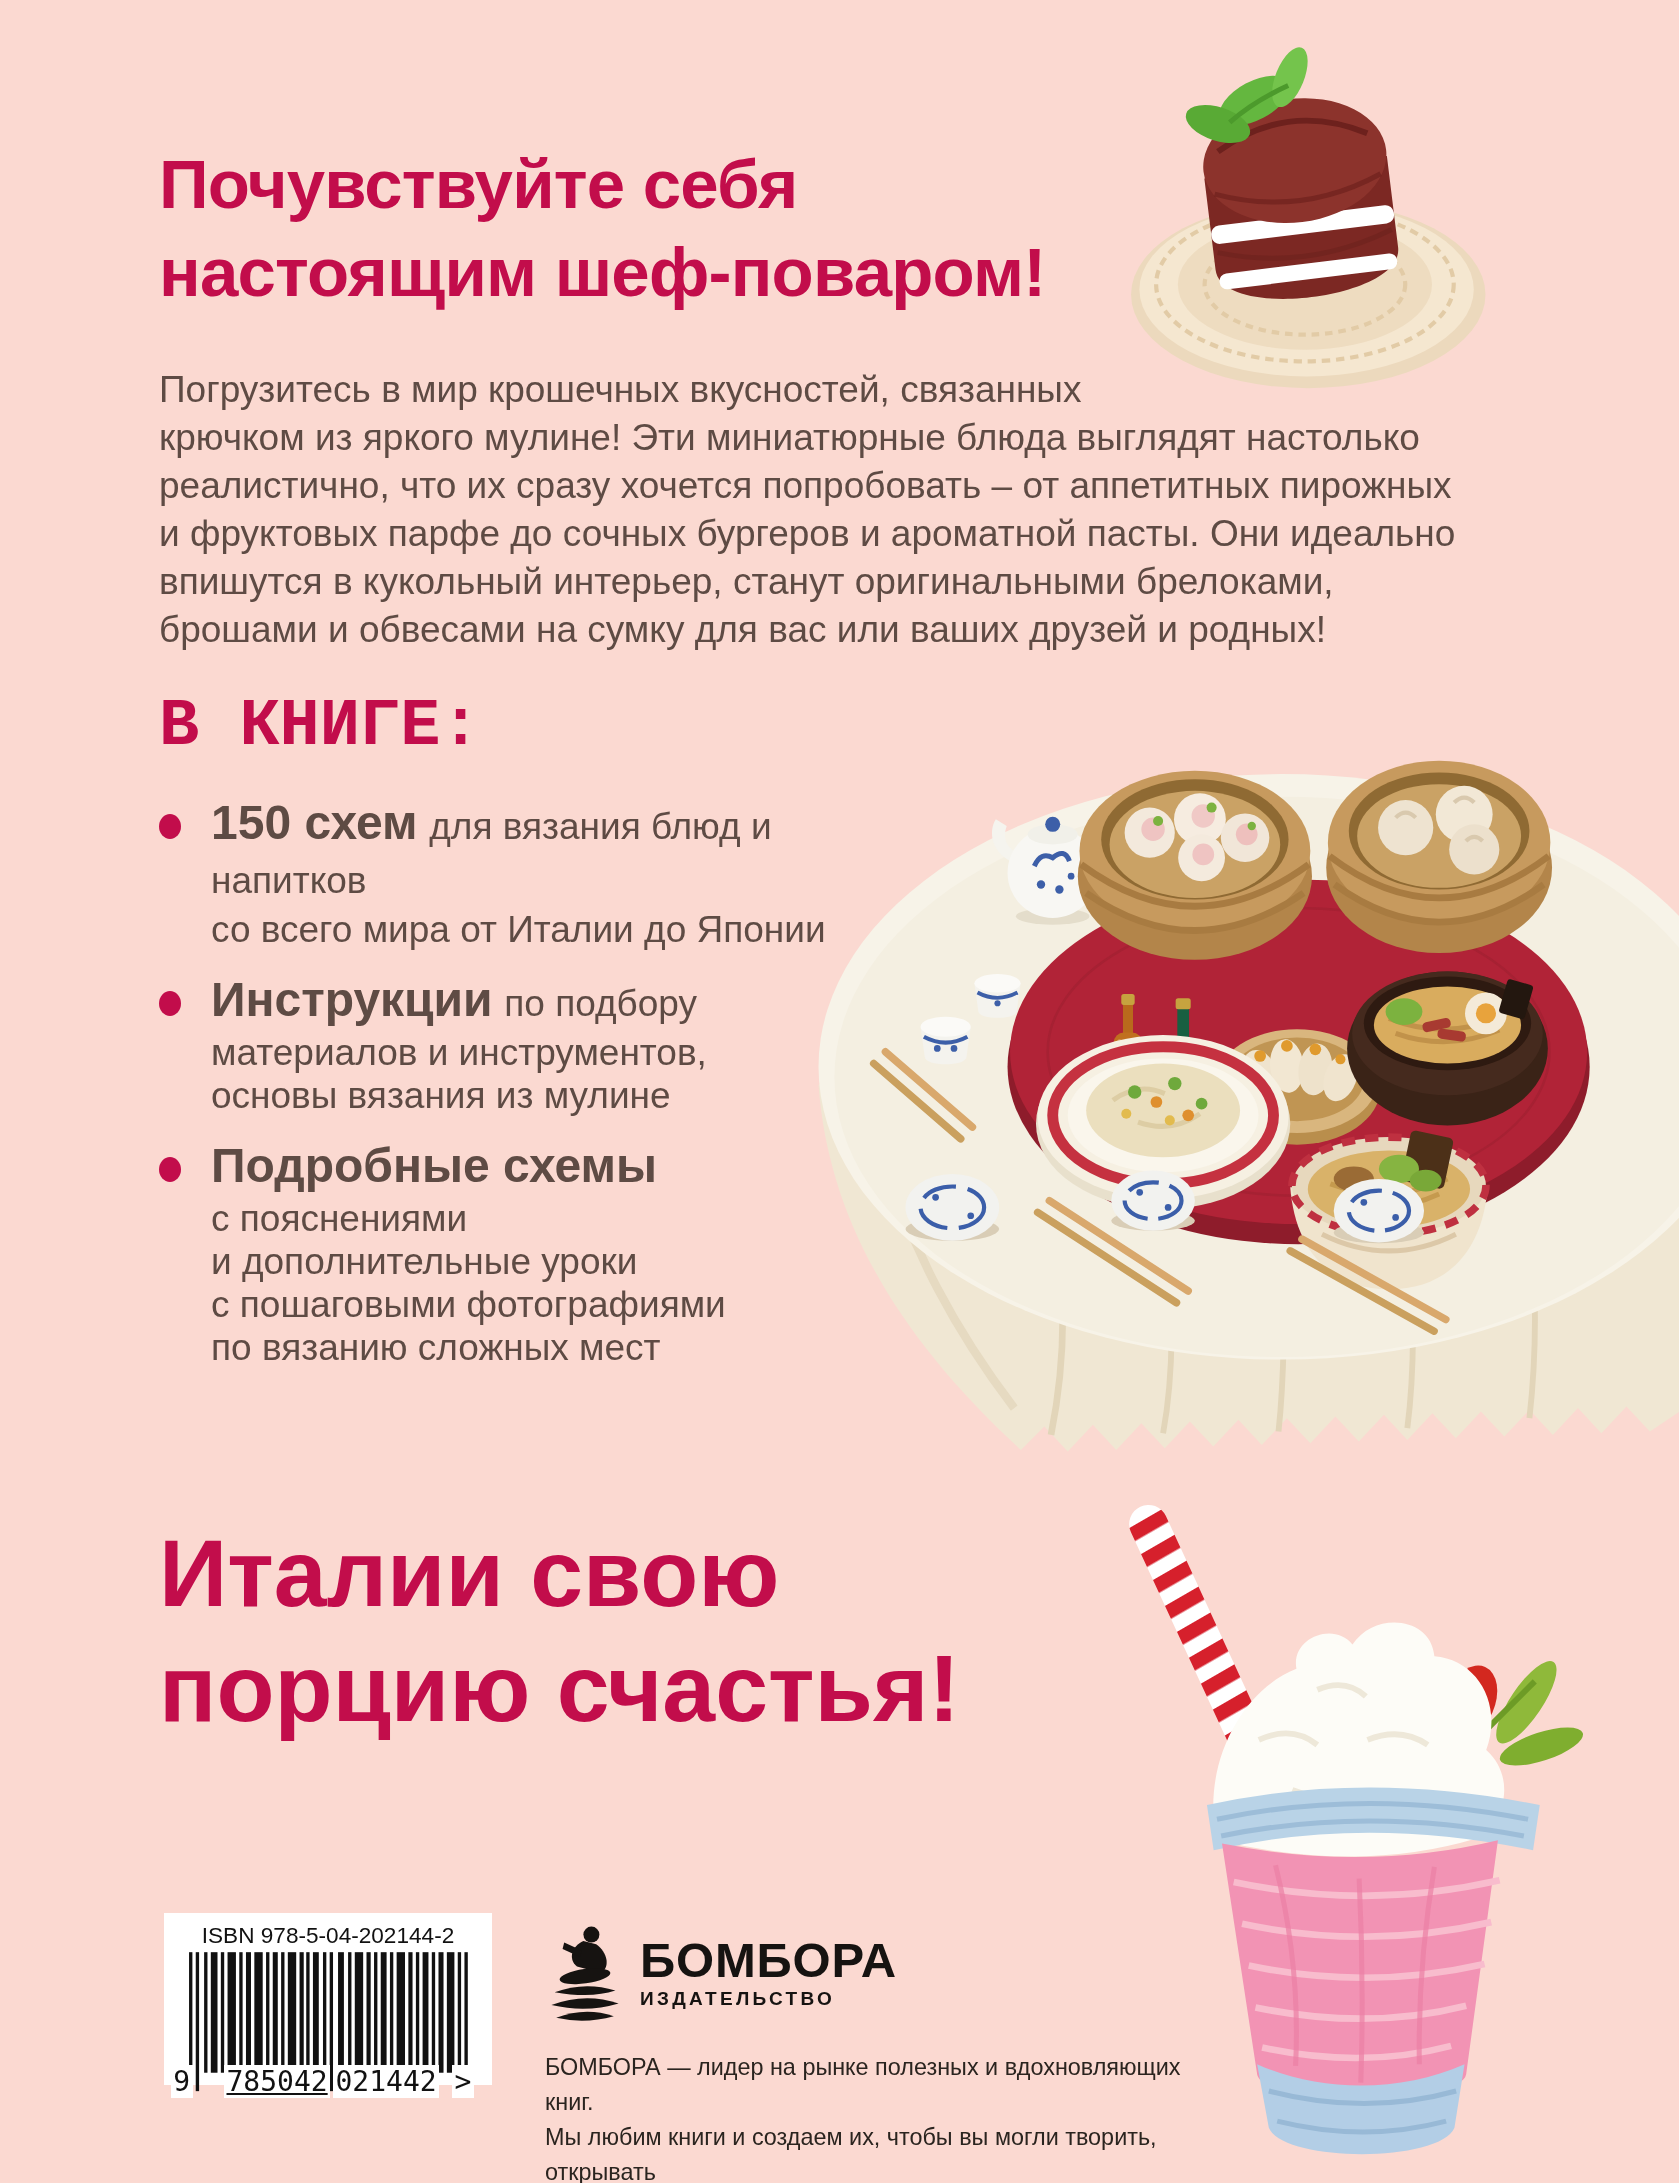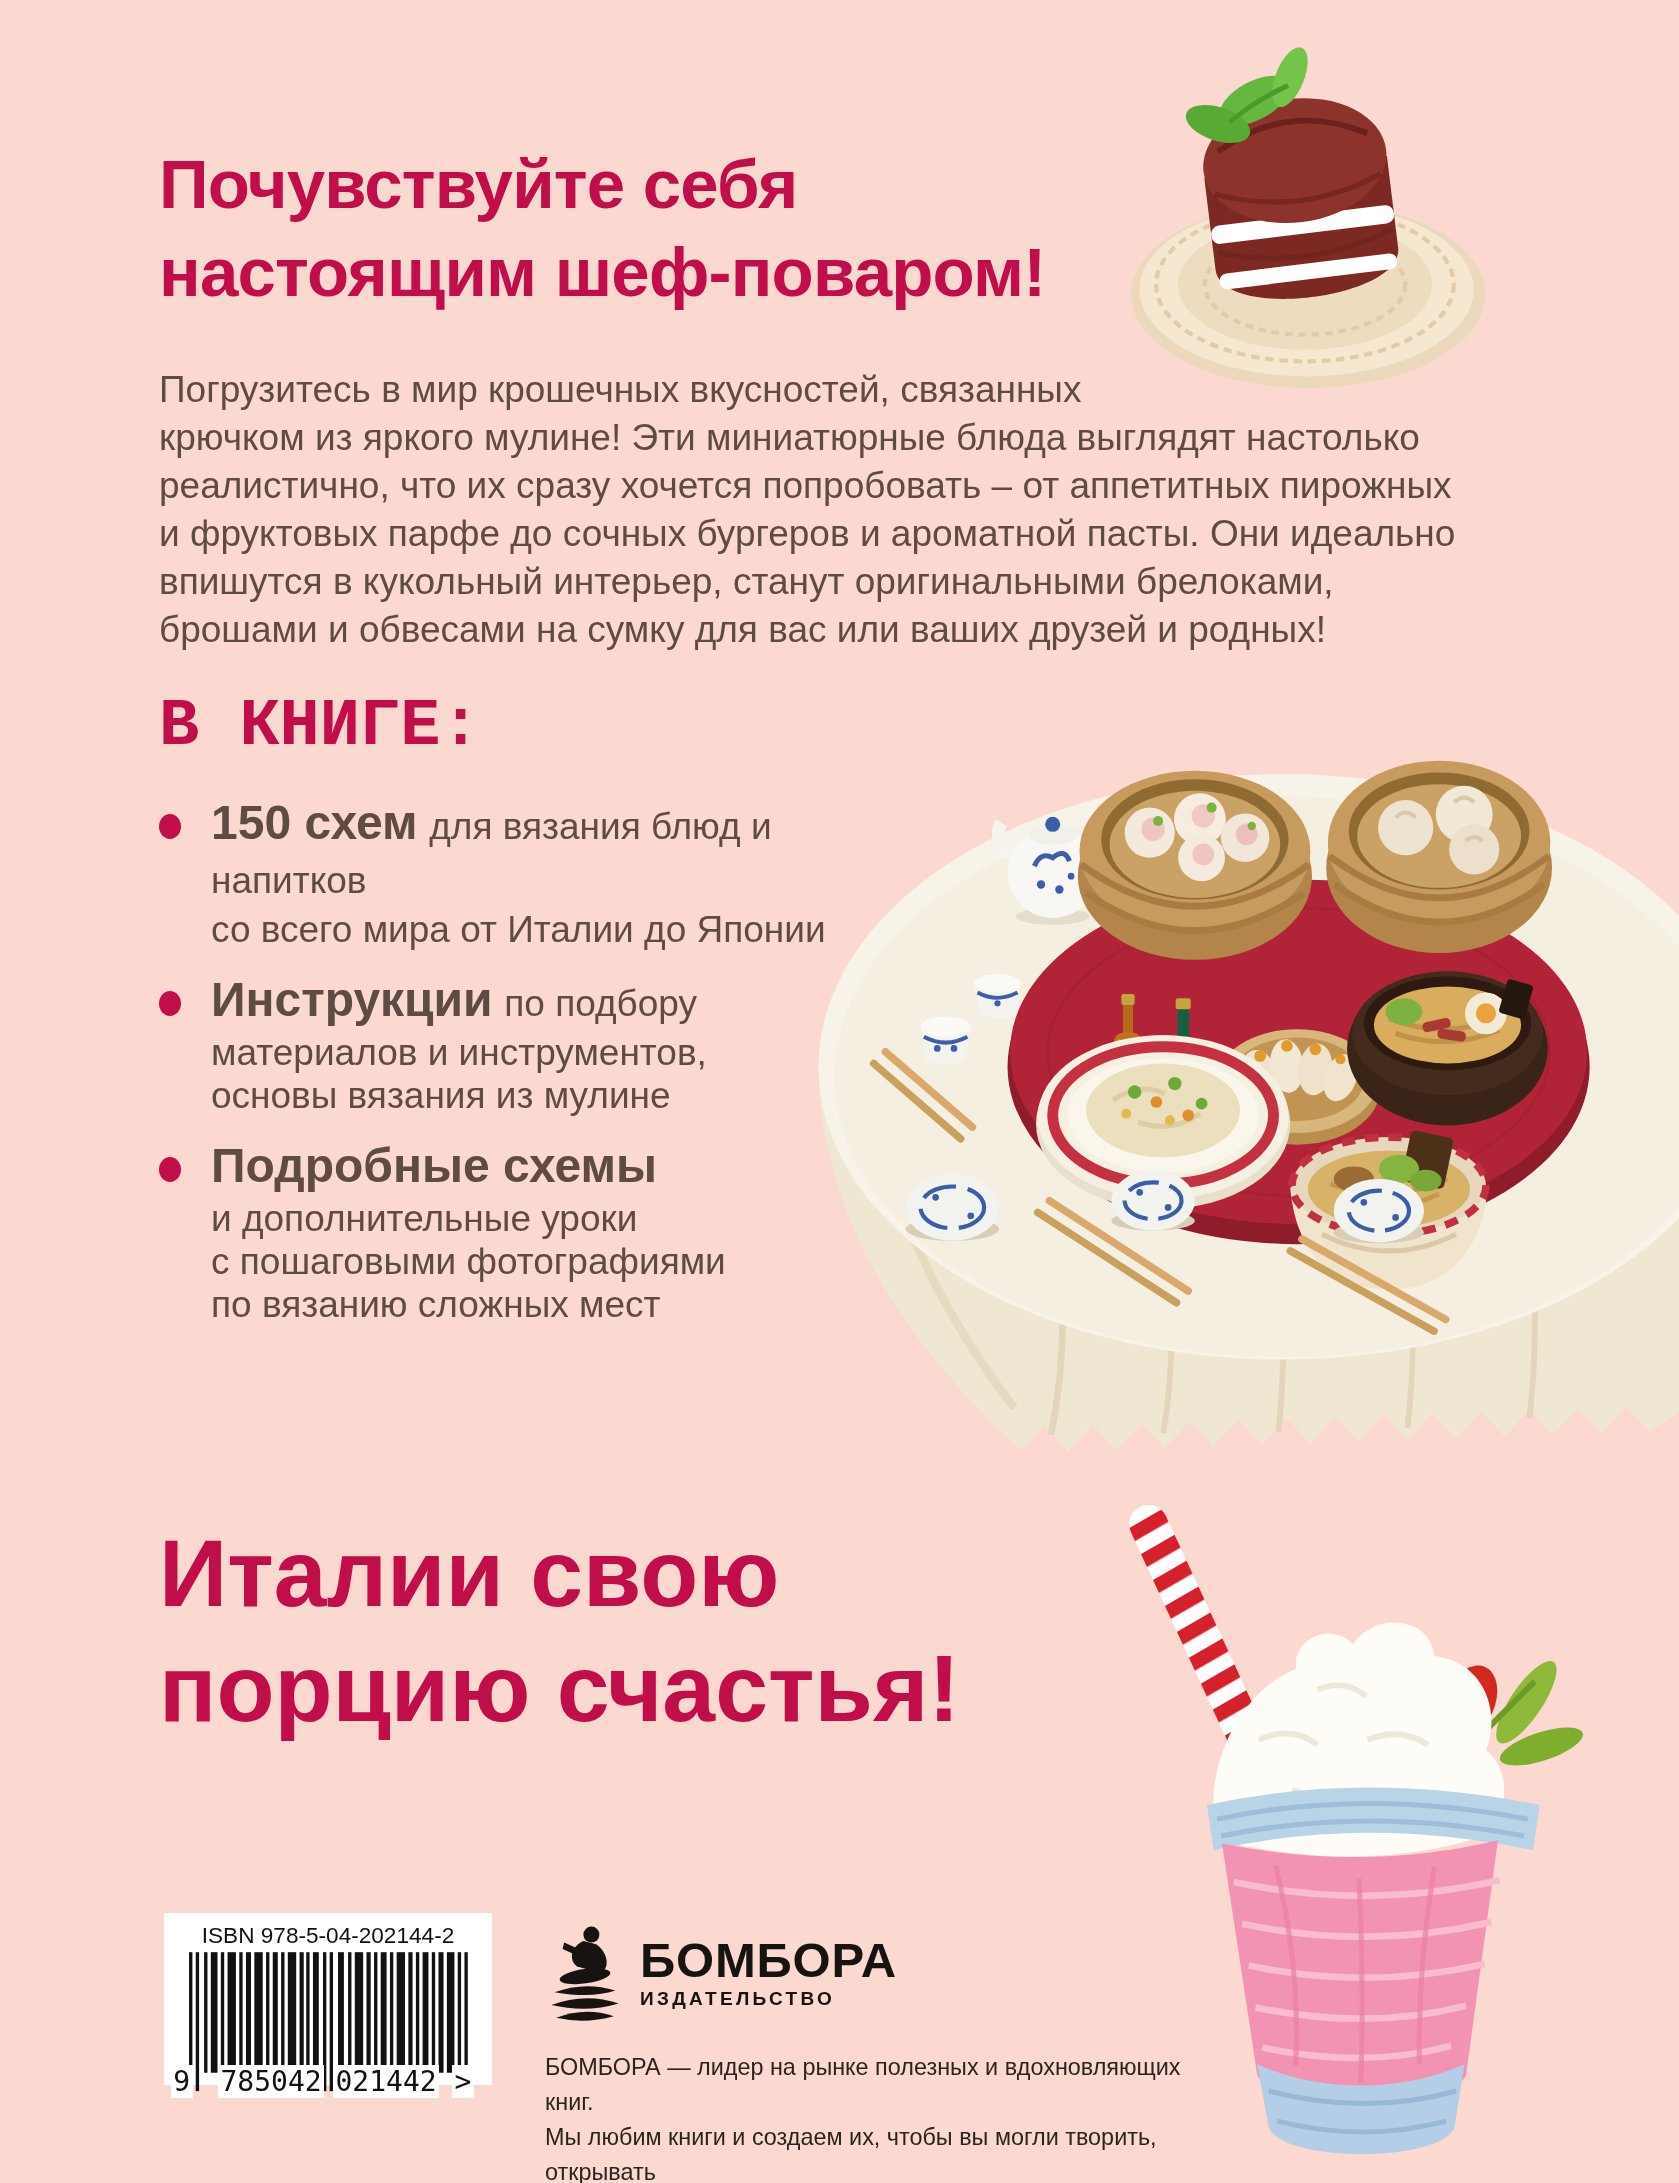--- a/index.html
+++ b/index.html
@@ -29,21 +29,21 @@
     font-size:95px; line-height:115px; z-index:2;}
   
   .isbn-box{left:164px; top:1913px; width:328px; height:172px;
     background:#ffffff; z-index:2; text-align:center;}
   .isbn-label{margin-top:10px; font-size:22.6px; color:#111; letter-spacing:0px;}
   .barcode{display:block; margin:3.3px auto 0 auto;}
   .isbn-digits{position:relative; margin-top:-28.4px; height:33px;
     font-family:"DejaVu Sans Mono", monospace; font-size:28px; color:#111;}
   .isbn-digits span{position:absolute; background:#fff; padding:0 2.5px;}
   .d-first{left:6.7px; top:0;}
-  .d-mid1{left:54px; top:0;}
+  .d-mid1{left:60px; top:0;text-decoration:underline;}
   .d-mid2{left:169px; top:0;}
   .d-arrow{left:288px; top:0;}
   
   .publisher{left:545px; top:1921px; width:669px; z-index:2;}
   .pub-row{display:flex; align-items:flex-start;}
   .pub-names{margin-left:15px; padding-top:15px;}
   .pub-name{font-size:49px; font-weight:bold; color:#161311; line-height:49px; letter-spacing:0.8px;}
   .pub-sub{font-size:19px; font-weight:bold; color:#161311; letter-spacing:3.3px; margin-top:3.3px;}
   .pub-desc{margin-top:25px; font-size:23.4px; line-height:35px; color:#2a241f;}
   
@@ -340,20 +340,21 @@
         <span class="lead">Инструкции</span><span class="rest">по подбору</span>
       </div>
       <div class="feat-line">материалов и инструментов,</div>
       <div class="feat-line">основы вязания из мулине</div>
     </li>
     <li>
       <span class="dot"></span>
       <div class="feat-first">
         <span class="lead">Подробные схемы</span>
       </div>
+      <div class="feat-line">с пояснениями</div>
       <div class="feat-line">и дополнительные уроки</div>
       <div class="feat-line">с пошаговыми фотографиями</div>
       <div class="feat-line">по вязанию сложных мест</div>
     </li>
   </ul>
 
   <div class="abs slogan">
     <div>Италии свою</div>
     <div>порцию счастья!</div>
   </div>

